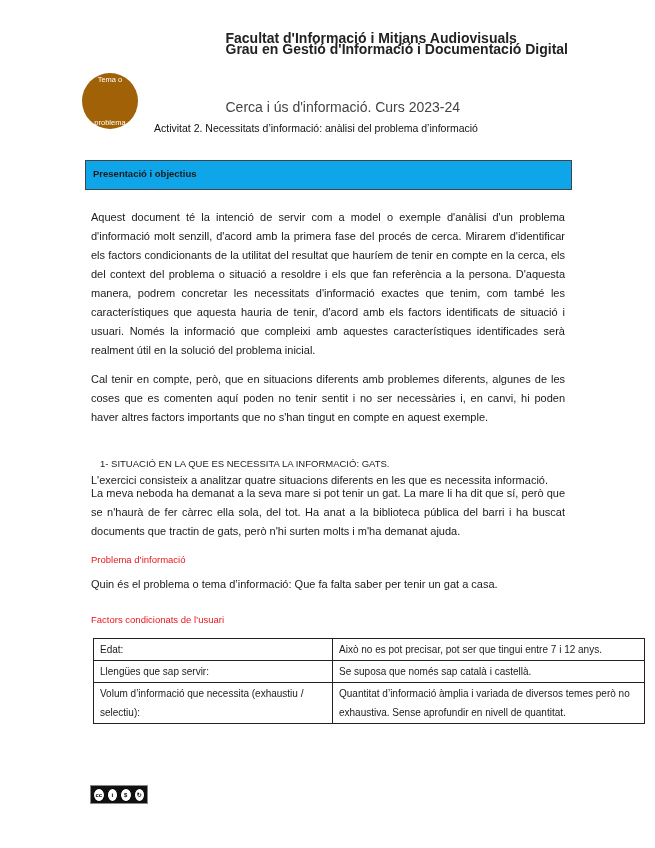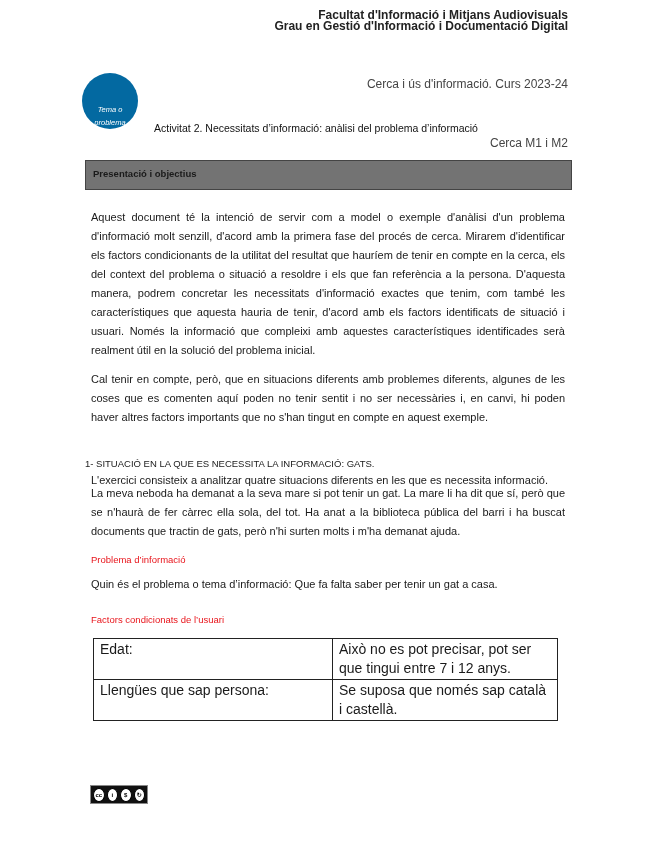--- a/index.html
+++ b/index.html
@@ -1,31 +1,31 @@
 <!DOCTYPE html>
 <html><head>
 <meta charset="utf-8">
 <style>
   html, body { margin:0; padding:0; background:#ffffff; }
   body { width:655px; height:848px; position:relative; overflow:hidden;
          font-family:"Liberation Sans", sans-serif; color:#1a1a1a; }
-  .hdr { position:absolute; right:87px; top:10px; text-align:right; font-size:12px; line-height:10.5px; }
+  .hdr { position:absolute; right:87px; top:33px; text-align:left; font-size:14px; line-height:10.5px; }
   .hdr .b { font-weight:bold; color:#222; }
   .hdr .n { color:#444;margin-top:48px; }
   .circle { position:absolute; left:82px; top:73px; width:56px; height:56px; border-radius:50%;
-            background:#0369a1; color:#fff; font-size:7.5px; line-height:13px;
-            display:flex; flex-direction:column; align-items:center; justify-content:flex-end;font-style:italic; }
+            background:#a16207; color:#fff; font-size:7.5px; line-height:13px;
+            display:flex; flex-direction:column; align-items:center; justify-content:space-between; }
   .title { position:absolute; left:154px; top:122px; font-size:10.5px; color:#111; }
   .sect { position:absolute; left:85px; top:160px; width:487px; height:30px;
-          background:#737373; border:1.5px solid #444; box-sizing:border-box; }
+          background:#0ea5e9; border:1.5px solid #444; box-sizing:border-box; }
   .sect span { position:absolute; left:7px; top:7px; font-size:9.5px; font-weight:bold; }
   .p { position:absolute; left:91px; width:474px; font-size:11px; line-height:19px; text-align:justify; }
-  .h1 { position:absolute; left:85px; top:458px; font-size:9.5px;text-align:center; }
+  .h1 { position:absolute; left:100px; top:458px; font-size:9.5px;text-align:center; }
   .red { position:absolute; left:91px; font-size:9.5px; color:#e8141b; }
-  table { position:absolute; left:93px; top:638px; width:465px; border-collapse:collapse; font-size:14px; }
+  table { position:absolute; left:93px; top:638px; width:552px; border-collapse:collapse; font-size:10px; }
   td { border:1.5px solid #222; vertical-align:top; padding:1px 6px; line-height:19px; }
   td.l { width:226px; }
   .cc { position:absolute; left:90px; top:785px; width:58px; height:19px; background:#111;
         border:1px solid #888; display:flex; align-items:center; padding:0 2px; box-sizing:border-box; gap:2px; }
   .cc span { display:inline-block; width:12px; height:12px; border-radius:50%; background:#fff; border:1px solid #000;
              font-size:6px; color:#000; text-align:center; line-height:12px; font-weight:bold; }
 </style>
 </head>
 <body>
 
@@ -59,22 +59,26 @@
 
 <div class="red" style="top:614px;">Factors condicionats de l’usuari</div>
 
 <table>
   <tbody>
       <tr>
     <td class="l">Edat:</td>
     <td>Això no es pot precisar, pot ser que tingui entre 7 i 12 anys.</td>
   </tr>
   <tr>
-    <td class="l">Llengües que sap persona:</td>
+    <td class="l">Llengües que sap servir:</td>
     <td>Se suposa que només sap català i castellà.</td>
+  </tr>
+  <tr>
+    <td class="l">Volum d’informació que necessita (exhaustiu / selectiu):</td>
+    <td>Quantitat d’informació àmplia i variada de diversos temes però no exhaustiva. Sense aprofundir en nivell de quantitat.</td>
   </tr>
 </tbody>
   </table>
 
 <div class="cc">
   <span>cc</span>
   <span>i</span>
   <span>$</span>
   <span>↻</span>
 </div>

